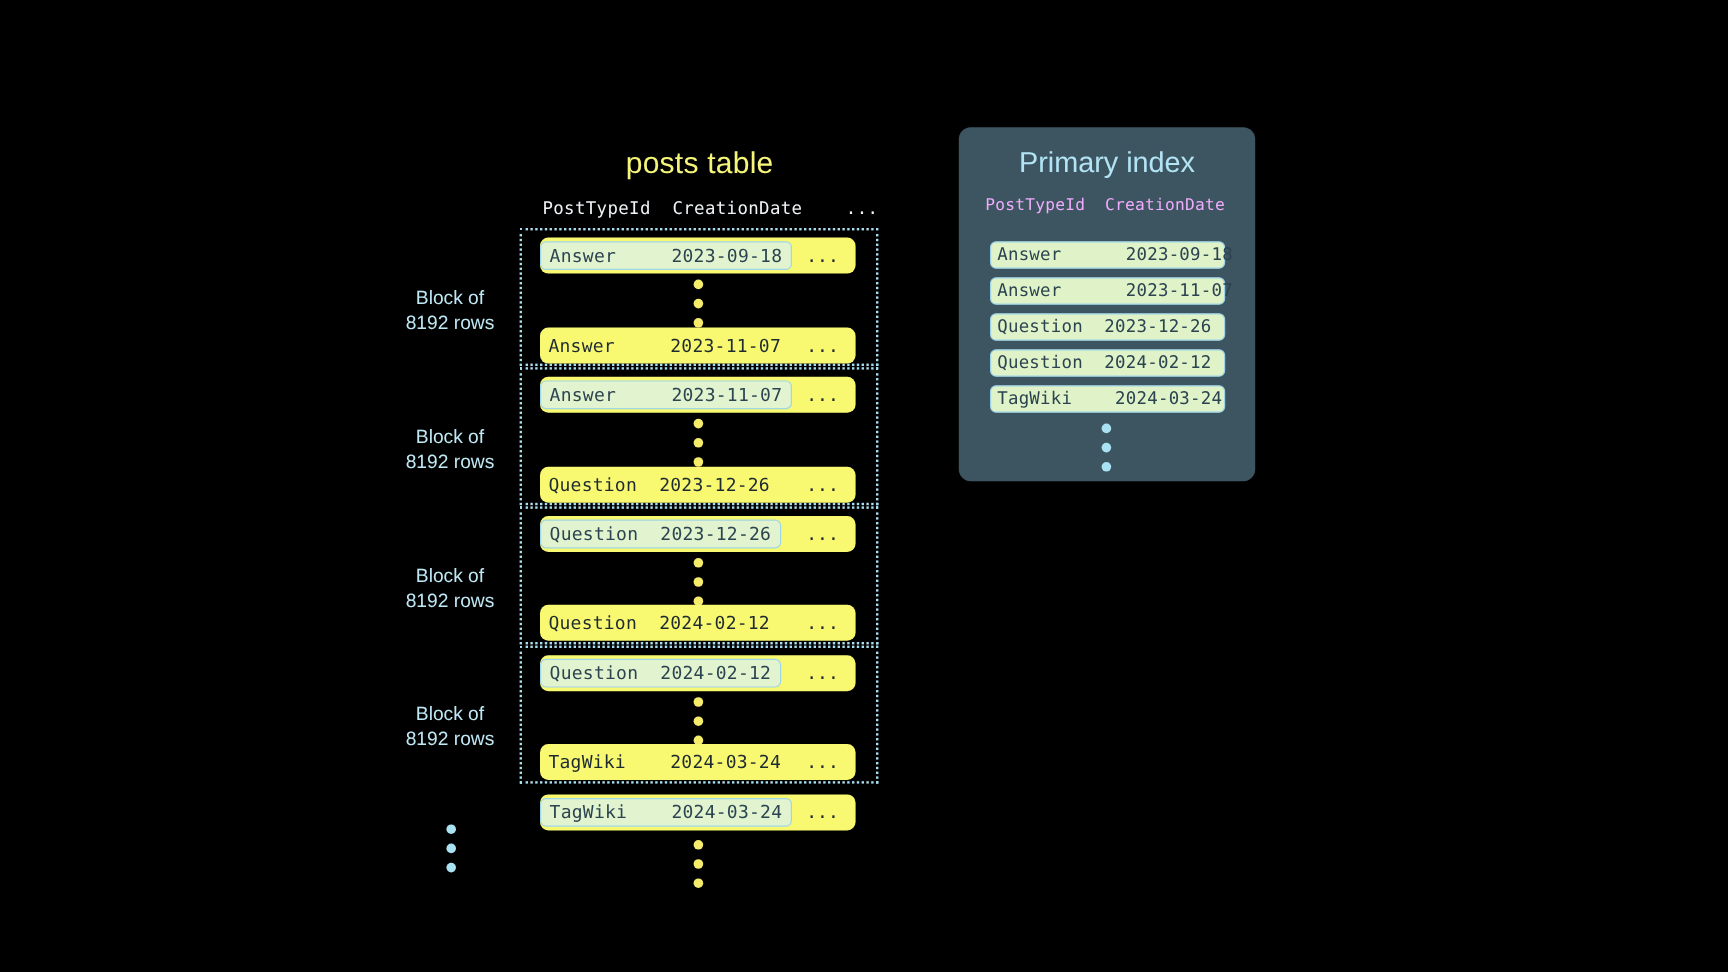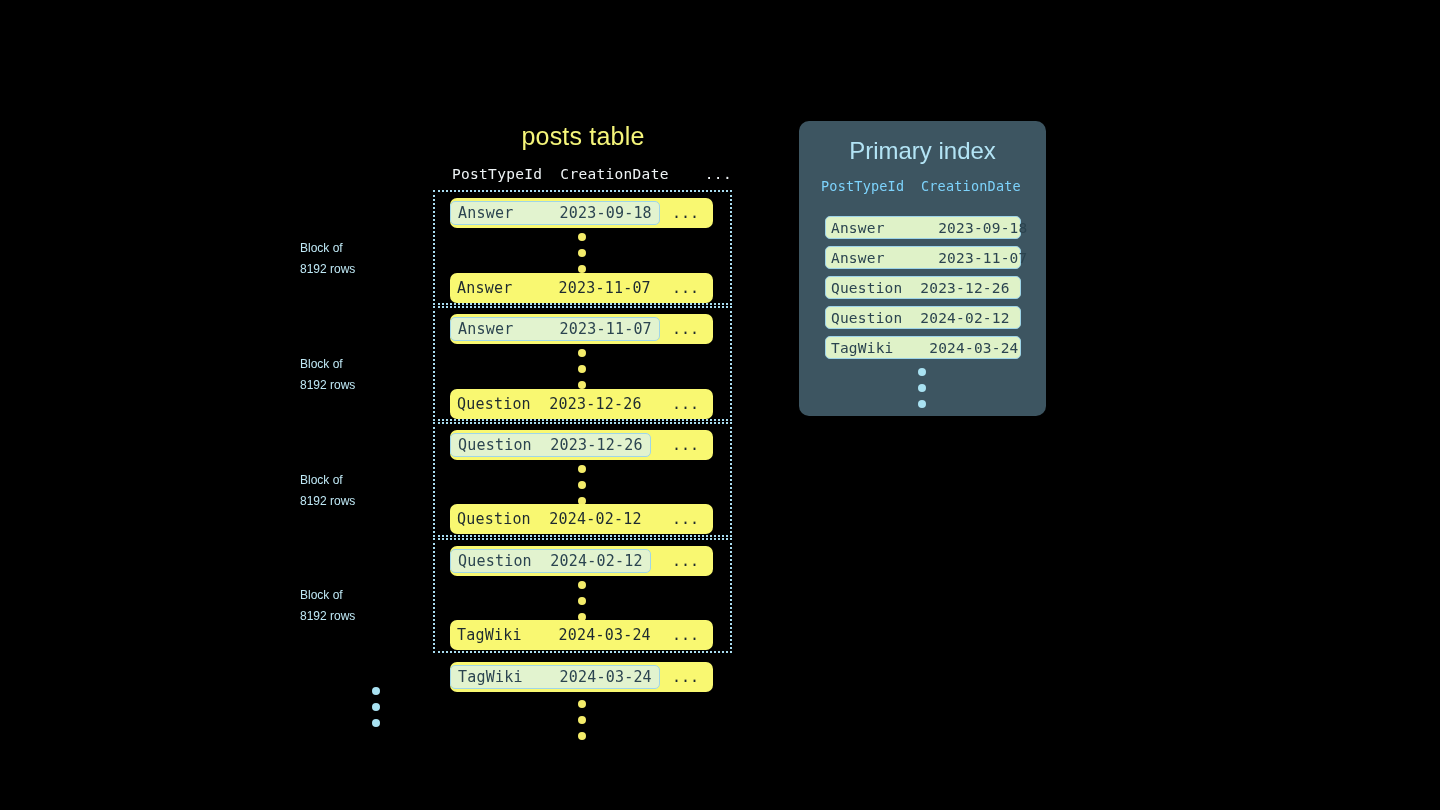--- a/index.html
+++ b/index.html
@@ -25,22 +25,22 @@
     font-size: 14.5px; color: #eef3f5; white-space: pre;
     letter-spacing: .3px;
   }
 
   
   .block {
     position: absolute; left: 433px; width: 299px;
     border: 2.5px dotted #a8dcef;
   }
   .block-label {
-    position: absolute; width: 150px; 
-    color: #bfe8f5; font-size: 12px; line-height: 21px;
+    position: absolute; width: 150px; text-align: center;
+    color: #bfe8f5; font-size: 16px; line-height: 21px;
   }
 
   
   .prow {
     position: absolute; left: 450px; width: 263px; height: 30px;
     background: #f9f871; border-radius: 7px;
     display: flex; align-items: center;
   }
   .prow .cells {
     font-family: "DejaVu Sans Mono", monospace;
@@ -64,32 +64,32 @@
   
   .vdots { position: absolute; width: 12px; }
   .vdots i {
     display: block; width: 8px; height: 8px; border-radius: 50%;
     background: #f4ec6a; margin: 0 auto 8px auto;
   }
   .vdots.blue i { background: #a9e2f2; }
 
   
   .index-panel {
-    position: absolute; left: 799px; top: 121px;
+    position: absolute; left: 799px; top: 106px;
     width: 247px; height: 295px;
     background: #3d5561; border-radius: 10px;
   }
   .index-title {
     position: absolute; left: 0; top: 16px; width: 247px;
     text-align: center; color: #b3e4f5; font-size: 24px;
   }
   .index-headers {
     position: absolute; left: 22px; top: 57px;
     font-family: "DejaVu Sans Mono", monospace;
-    font-size: 13.5px; color: #7dd3fc; white-space: pre;
+    font-size: 13.5px; color: #f0abfc; white-space: pre;
     letter-spacing: .2px;
   }
   .irow {
     position: absolute; left: 26px; width: 196px; height: 23px;
     background: #dff2c8; border: 1.5px solid #9ed4e8; border-radius: 5px;
     display: flex; align-items: center;
   }
   .irow span {
     font-family: "DejaVu Sans Mono", monospace;
     font-size: 14.5px; color: #2b4450; white-space: pre;

